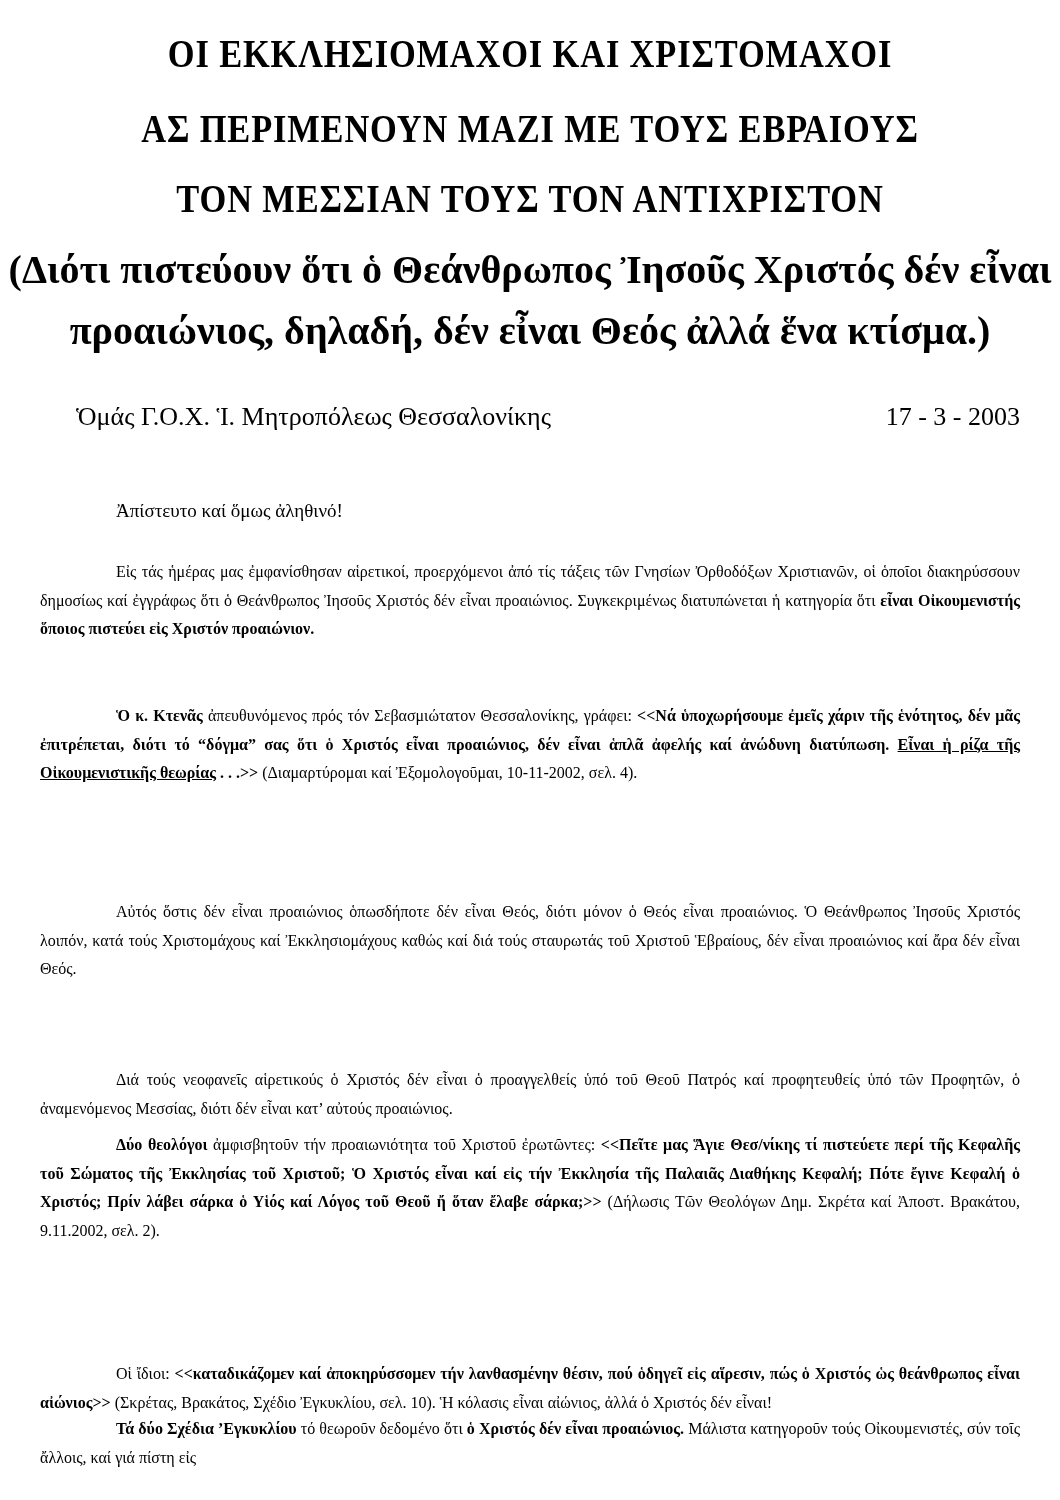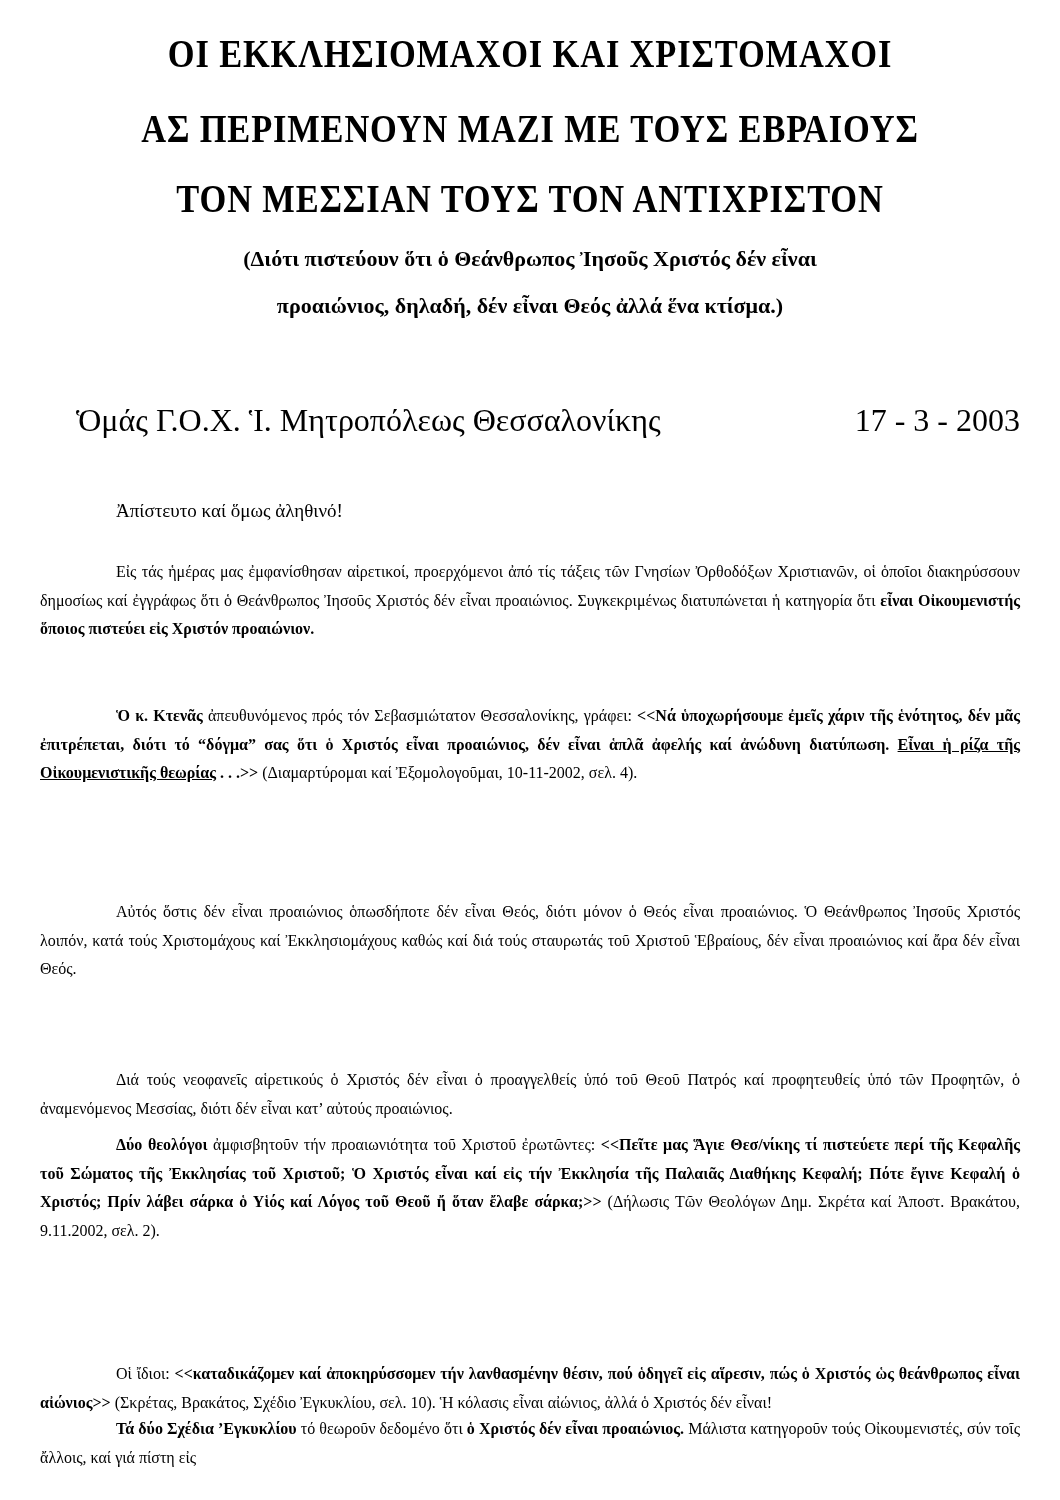--- a/index.html
+++ b/index.html
@@ -8,25 +8,25 @@
     font-family: "Liberation Serif", "DejaVu Serif", serif; color: #000;
   }
   .title-line {
     position: absolute; left: 0; width: 1060px; text-align: center;
     font-weight: bold; font-size: 40px; letter-spacing: 1px;
     transform: scaleX(0.86); transform-origin: center;
     white-space: nowrap;
   }
   .subtitle-line {
     position: absolute; left: 0; width: 1060px; text-align: center;
-    font-weight: bold; font-size: 22px; white-space: nowrap;
+    font-weight: bold; font-size: 40px; white-space: nowrap;
   }
   .byline {
     position: absolute; top: 402px; left: 76px; width: 944px;
-    font-size: 32px; display: flex; justify-content: space-between;
+    font-size: 26px; display: flex; justify-content: space-between;
   }
   .intro {
     position: absolute; top: 500px; left: 116px; font-size: 19px; text-align: right;
   }
   .para {
     position: absolute; left: 40px; width: 980px;
     font-size: 16px; line-height: 28.5px; text-align: justify;
     text-indent: 76px;
   }
   .b { font-weight: bold; }
@@ -35,21 +35,21 @@
 </style>
 </head>
 <body>
 
 <div>
   <div class="title-line" style="top:30px;">ΟΙ ΕΚΚΛΗΣΙΟΜΑΧΟΙ   ΚΑΙ   ΧΡΙΣΤΟΜΑΧΟΙ</div>
   <div class="title-line" style="top:105px;">ΑΣ ΠΕΡΙΜΕΝΟΥΝ ΜΑΖΙ ΜΕ ΤΟΥΣ ΕΒΡΑΙΟΥΣ</div>
   <div class="title-line" style="top:175px;">ΤΟΝ ΜΕΣΣΙΑΝ ΤΟΥΣ ΤΟΝ ΑΝΤΙΧΡΙΣΤΟΝ</div>
 
   <div class="subtitle-line" style="top:246px;">(Διότι πιστεύουν ὅτι ὁ Θεάνθρωπος Ἰησοῦς Χριστός δέν εἶναι</div>
-  <div class="subtitle-line" style="top:293px;">προαιώνιος, δηλαδή, δέν εἶναι Θεός ἀλλά ἕνα κτίσμα.)</div>
+  <div class="subtitle-line" style="top:307px;">προαιώνιος, δηλαδή, δέν εἶναι Θεός ἀλλά ἕνα κτίσμα.)</div>
 
   <div class="byline">
     <span>Ὁμάς Γ.Ο.Χ.  Ἱ. Μητροπόλεως Θεσσαλονίκης</span>
     <span>17 - 3 - 2003</span>
   </div>
 
   <div class="intro">Ἀπίστευτο καί ὅμως ἀληθινό!</div>
 
   <div class="para" style="top:558px;"><span>Εἰς τάς ἡμέρας μας ἐμφανίσθησαν αἱρετικοί, προερχόμενοι ἀπό τίς τάξεις τῶν Γνησίων Ὀρθοδόξων Χριστιανῶν, οἱ ὁποῖοι διακηρύσσουν δημοσίως καί ἐγγράφως ὅτι ὁ Θεάνθρωπος Ἰησοῦς Χριστός δέν εἶναι προαιώνιος. Συγκεκριμένως διατυπώνεται ἡ κατηγορία ὅτι </span><span class="b">εἶναι Οἰκουμενιστής ὅποιος πιστεύει εἰς Χριστόν προαιώνιον.</span></div>
 

